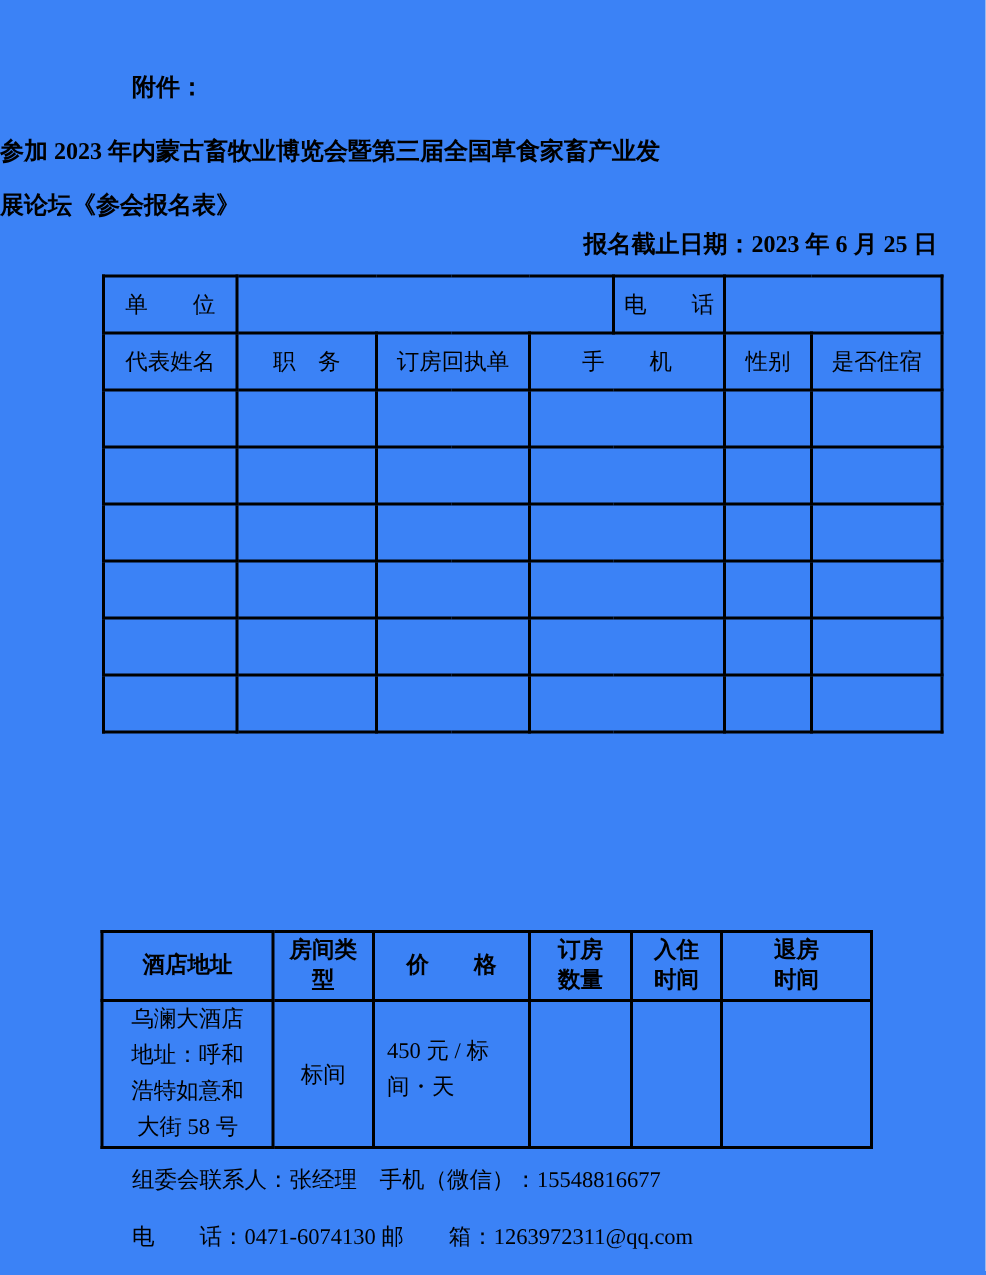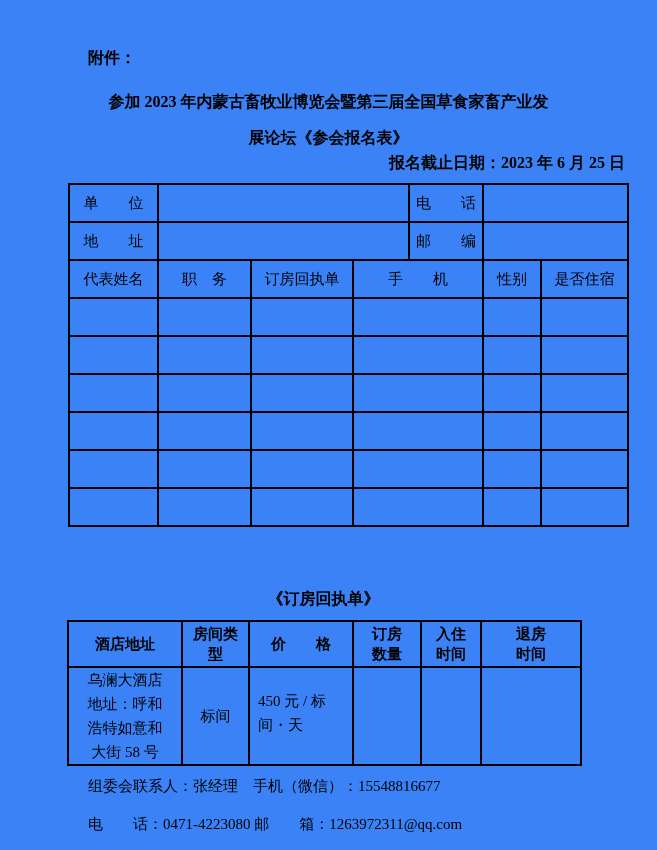--- a/index.html
+++ b/index.html
@@ -7,21 +7,21 @@
     position:relative; width:657px; height:850px; background:#3b82f6;
     font-family:"Liberation Serif","DejaVu Serif",serif; color:#000;
     margin:0 auto; overflow:hidden;
   }
   .attachment {
     position:absolute; left:88px; top:48px;
     font-size:16px; font-weight:bold;
   }
   .doc-title {
     position:absolute; left:0; top:84px; width:657px;
-    text-align:center; font-size:16px; font-weight:bold; line-height:36px;
+    font-size:16px; font-weight:bold; line-height:36px;
   }
   .deadline {
     position:absolute; right:32px; top:153px;
     font-size:16px; font-weight:bold;text-align:center;
   }
   table { border-collapse:collapse; table-layout:fixed; }
   td { border:2px solid #000; font-size:15px; text-align:center;
        vertical-align:middle; padding:0; overflow:hidden; }
   .reg-table { position:absolute; left:68px; top:183px; width:559px; }
   .reg-table tr { height:38px; }
@@ -63,26 +63,20 @@
         <col style="width:56px">
         <col style="width:74px">
       <col style="width:58px">
         <col style="width:87px">
     </colgroup>
     <tbody>
       <tr>
         <td class="lbl">单　　位</td>
         <td colspan="4"></td>
         <td class="lbl">电　　话</td>
-        <td colspan="2"></td>
-      </tr>
-      <tr>
-        <td class="lbl">地　　址</td>
-        <td colspan="4"></td>
-        <td class="lbl">邮　　编</td>
         <td colspan="2"></td>
       </tr>
       <tr>
         <td class="lbl">代表姓名</td>
         <td class="lbl">职　务</td>
         <td colspan="2" class="lbl">订房回执单</td>
         <td colspan="2" class="lbl">手　　机</td>
         <td class="lbl">性别</td>
         <td class="lbl">是否住宿</td>
       </tr>
@@ -132,21 +126,20 @@
           <td colspan="1"></td>
           <td colspan="1"></td>
           <td colspan="2"></td>
           <td colspan="2"></td>
           <td colspan="1"></td>
           <td colspan="1"></td>
         </tr>
       </tbody>
   </table>
 
-  <div class="booking-title">《订房回执单》</div>
 
   <table class="booking-table">
     <colgroup>
       <col style="width:114px">
         <col style="width:67px">
         <col style="width:104px">
       <col style="width:68px">
         <col style="width:60px">
         <col style="width:100px">
     </colgroup>
@@ -171,15 +164,15 @@
         <td>标间</td>
         <td class="price-cell">450 元 / 标间・天</td>
         <td></td>
         <td></td>
         <td></td>
       </tr>
     </tbody>
   </table>
 
   <div class="footer-line l1">组委会联系人：张经理　手机（微信）：15548816677</div>
-  <div class="footer-line l2">电　　话：0471-4223080 邮　　箱：1263972311@qq.com</div>
+  <div class="footer-line l2">电　　话：0471-6074130 邮　　箱：1263972311@qq.com</div>
 
 </div>
 
 </body></html>

